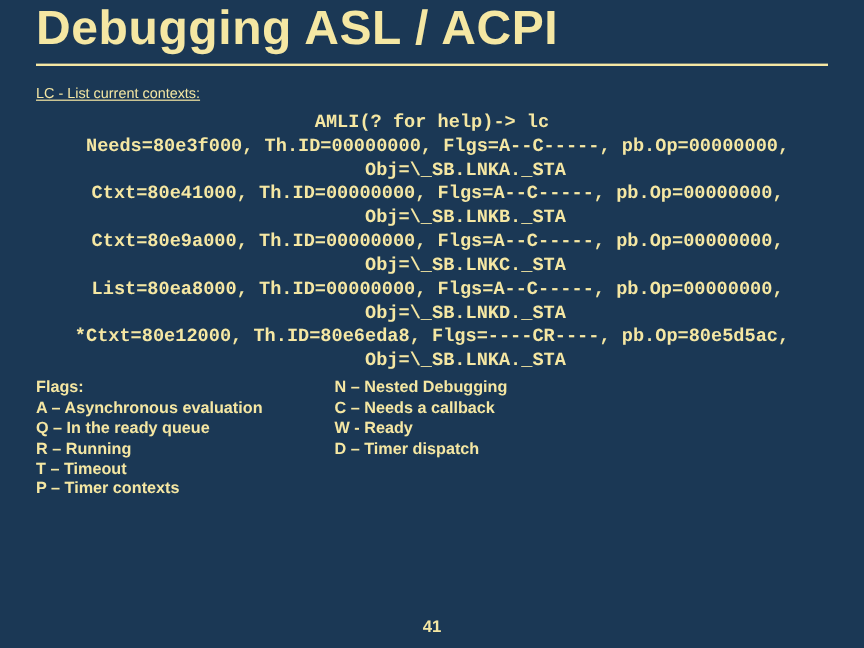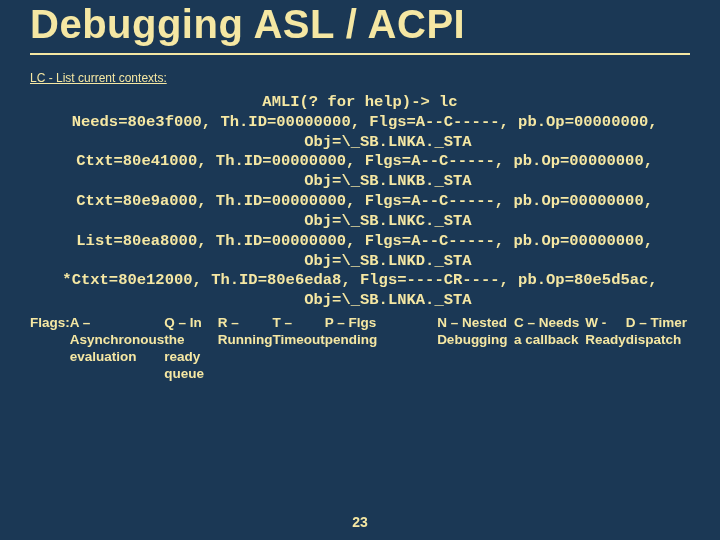--- a/index.html
+++ b/index.html
@@ -38,21 +38,21 @@
   }
   .code .line { white-space: pre; }
   .flags-wrap {
     padding: 4px 30px 0 30px;
     display: flex;
     gap: 60px;
     font-size: 13.5px;
     font-weight: bold;
     line-height: 1.25;
   }
-  .flags-col { display: flex; flex-direction: row; }
+  .flags-col { display: flex; flex-direction: column; }
   .page-num {
     position: absolute;
     bottom: 10px;
     width: 100%;
     text-align: center;
     font-size: 14px;
     font-weight: bold;
   }
 </style>
 </head>
@@ -77,23 +77,23 @@
   <div class="line">      Obj=\_SB.LNKA._STA</div>
 </div>
 
 <div class="flags-wrap">
   <div class="flags-col">
     <div>Flags:</div>
     <div>A – Asynchronous evaluation</div>
     <div>Q – In the ready queue</div>
     <div>R – Running</div>
     <div>T – Timeout</div>
-    <div>P – Flgs pending</div>
+    <div>P – Timer contexts</div>
   </div>
   <div class="flags-col">
     <div>N – Nested Debugging</div>
     <div>C – Needs a callback</div>
     <div>W - Ready</div>
     <div>D – Timer dispatch</div>
   </div>
 </div>
 
-<div class="page-num">23</div>
+<div class="page-num">41</div>
 
 </body></html>

